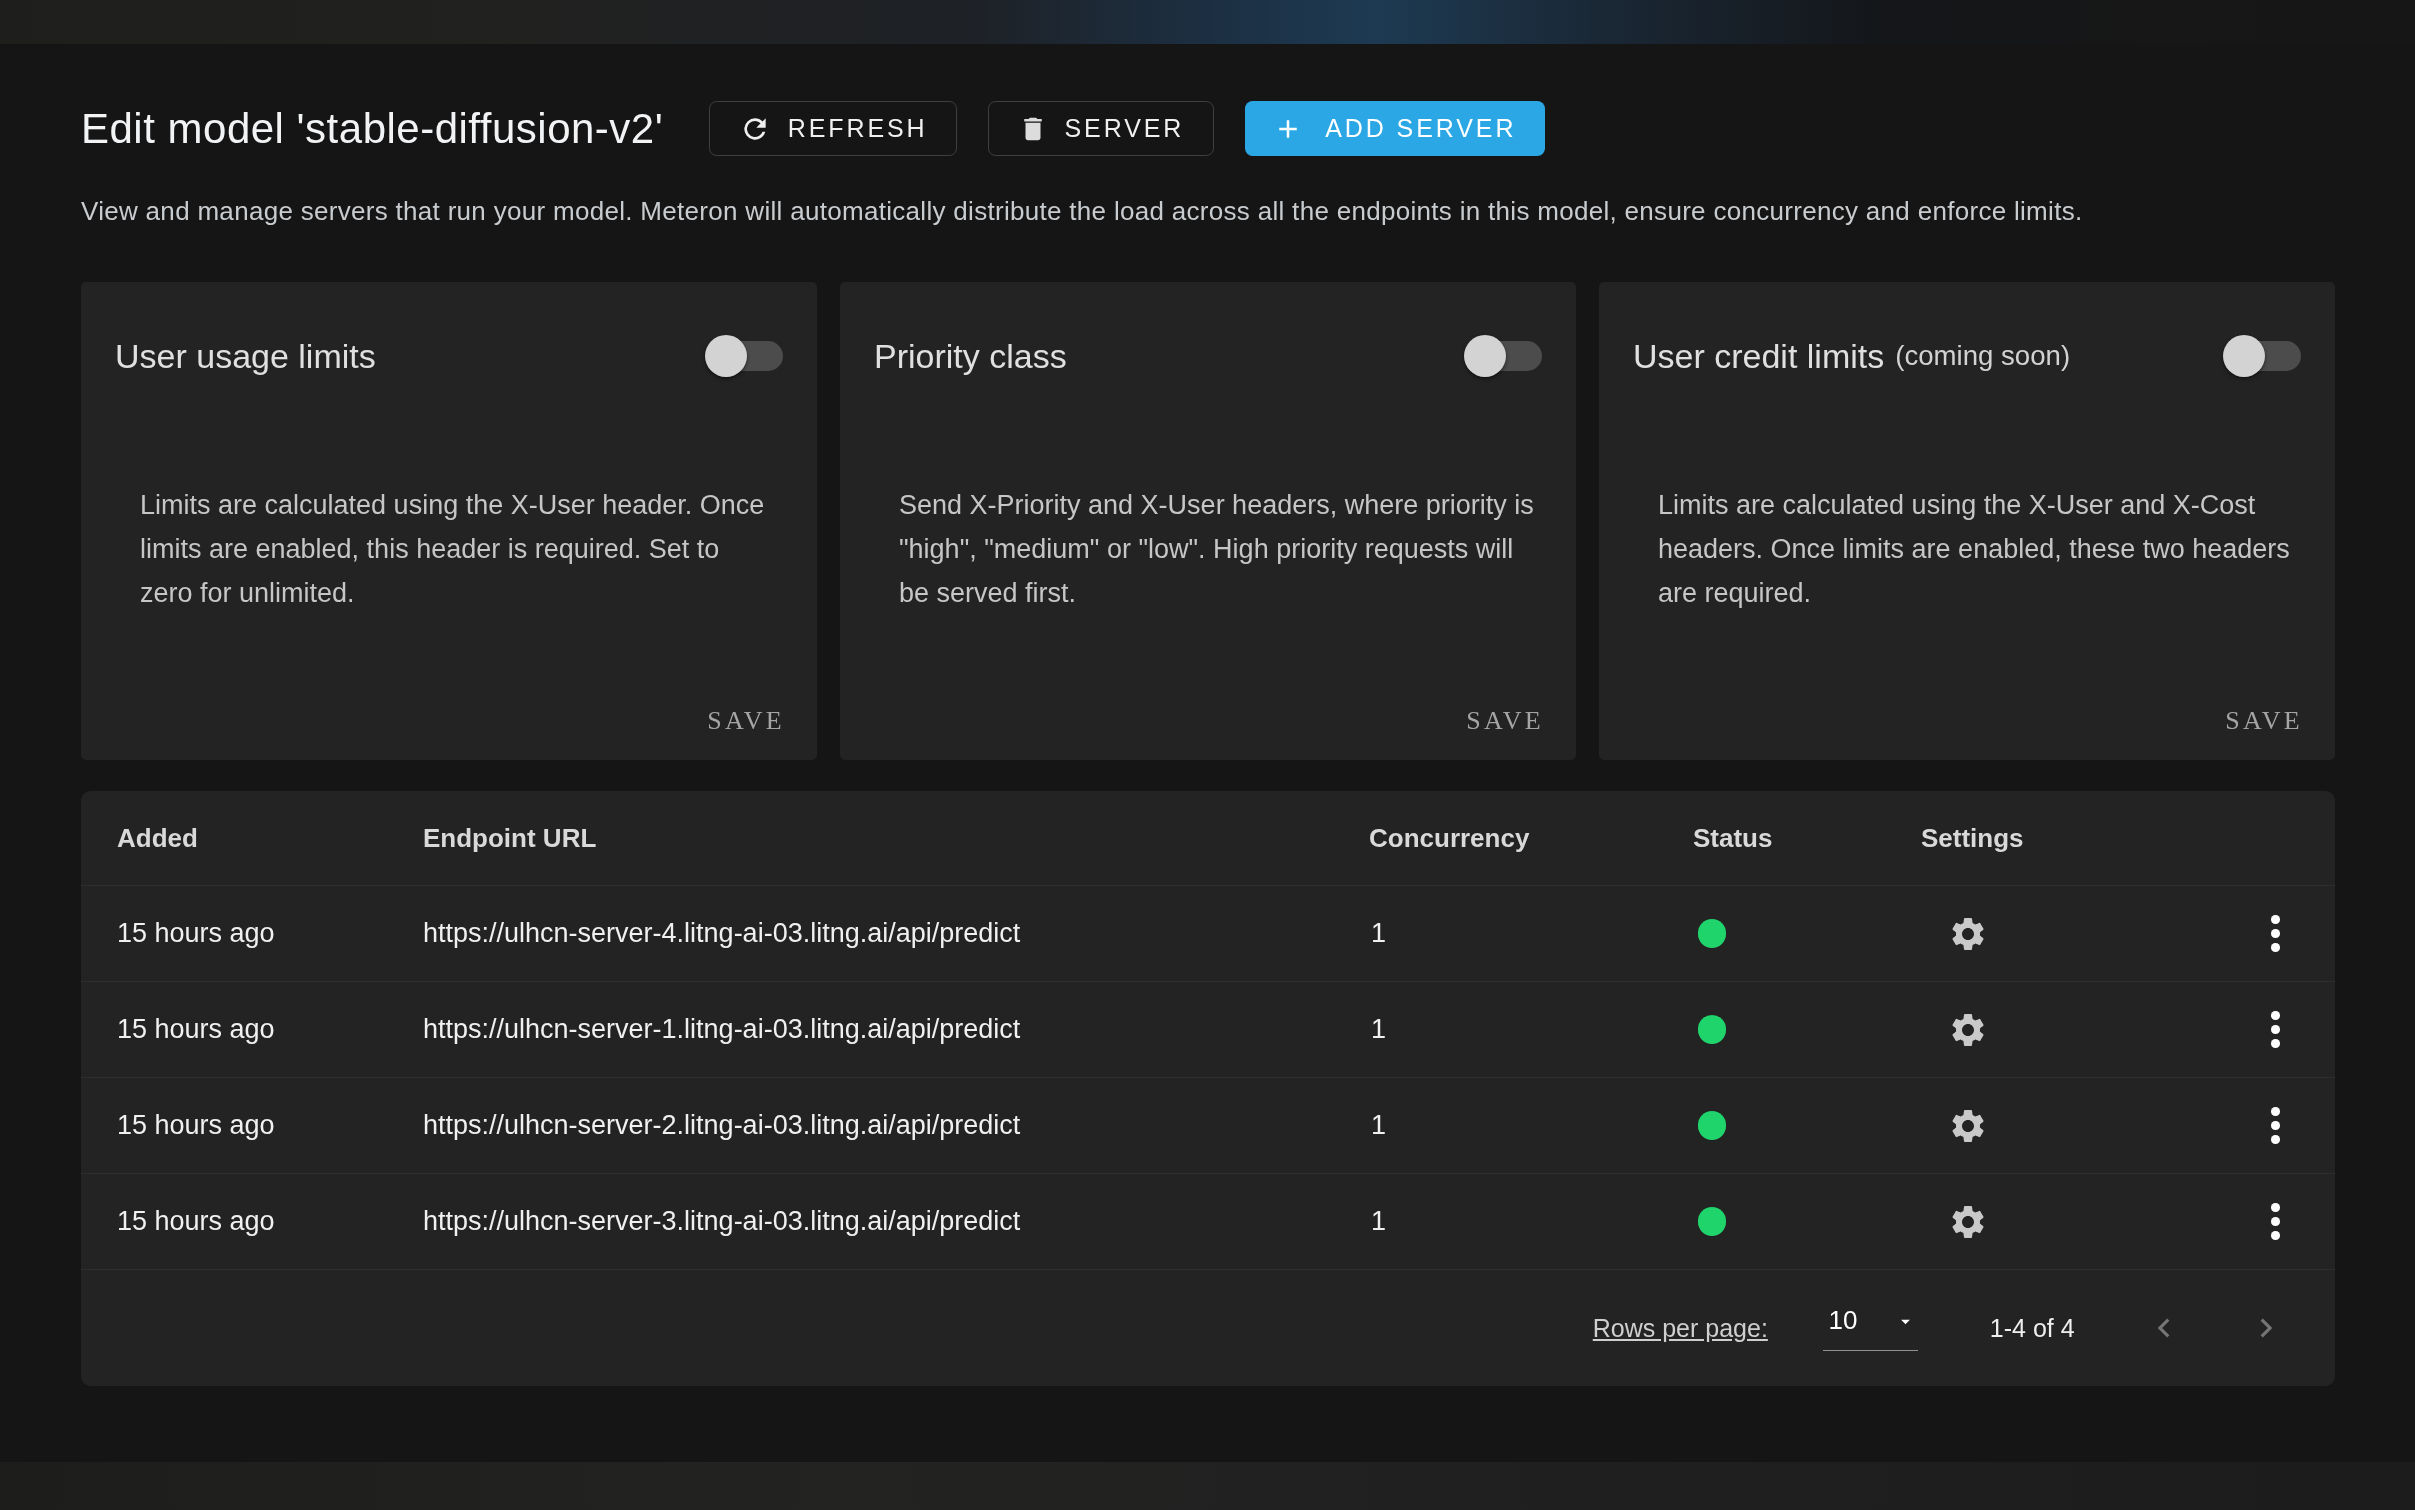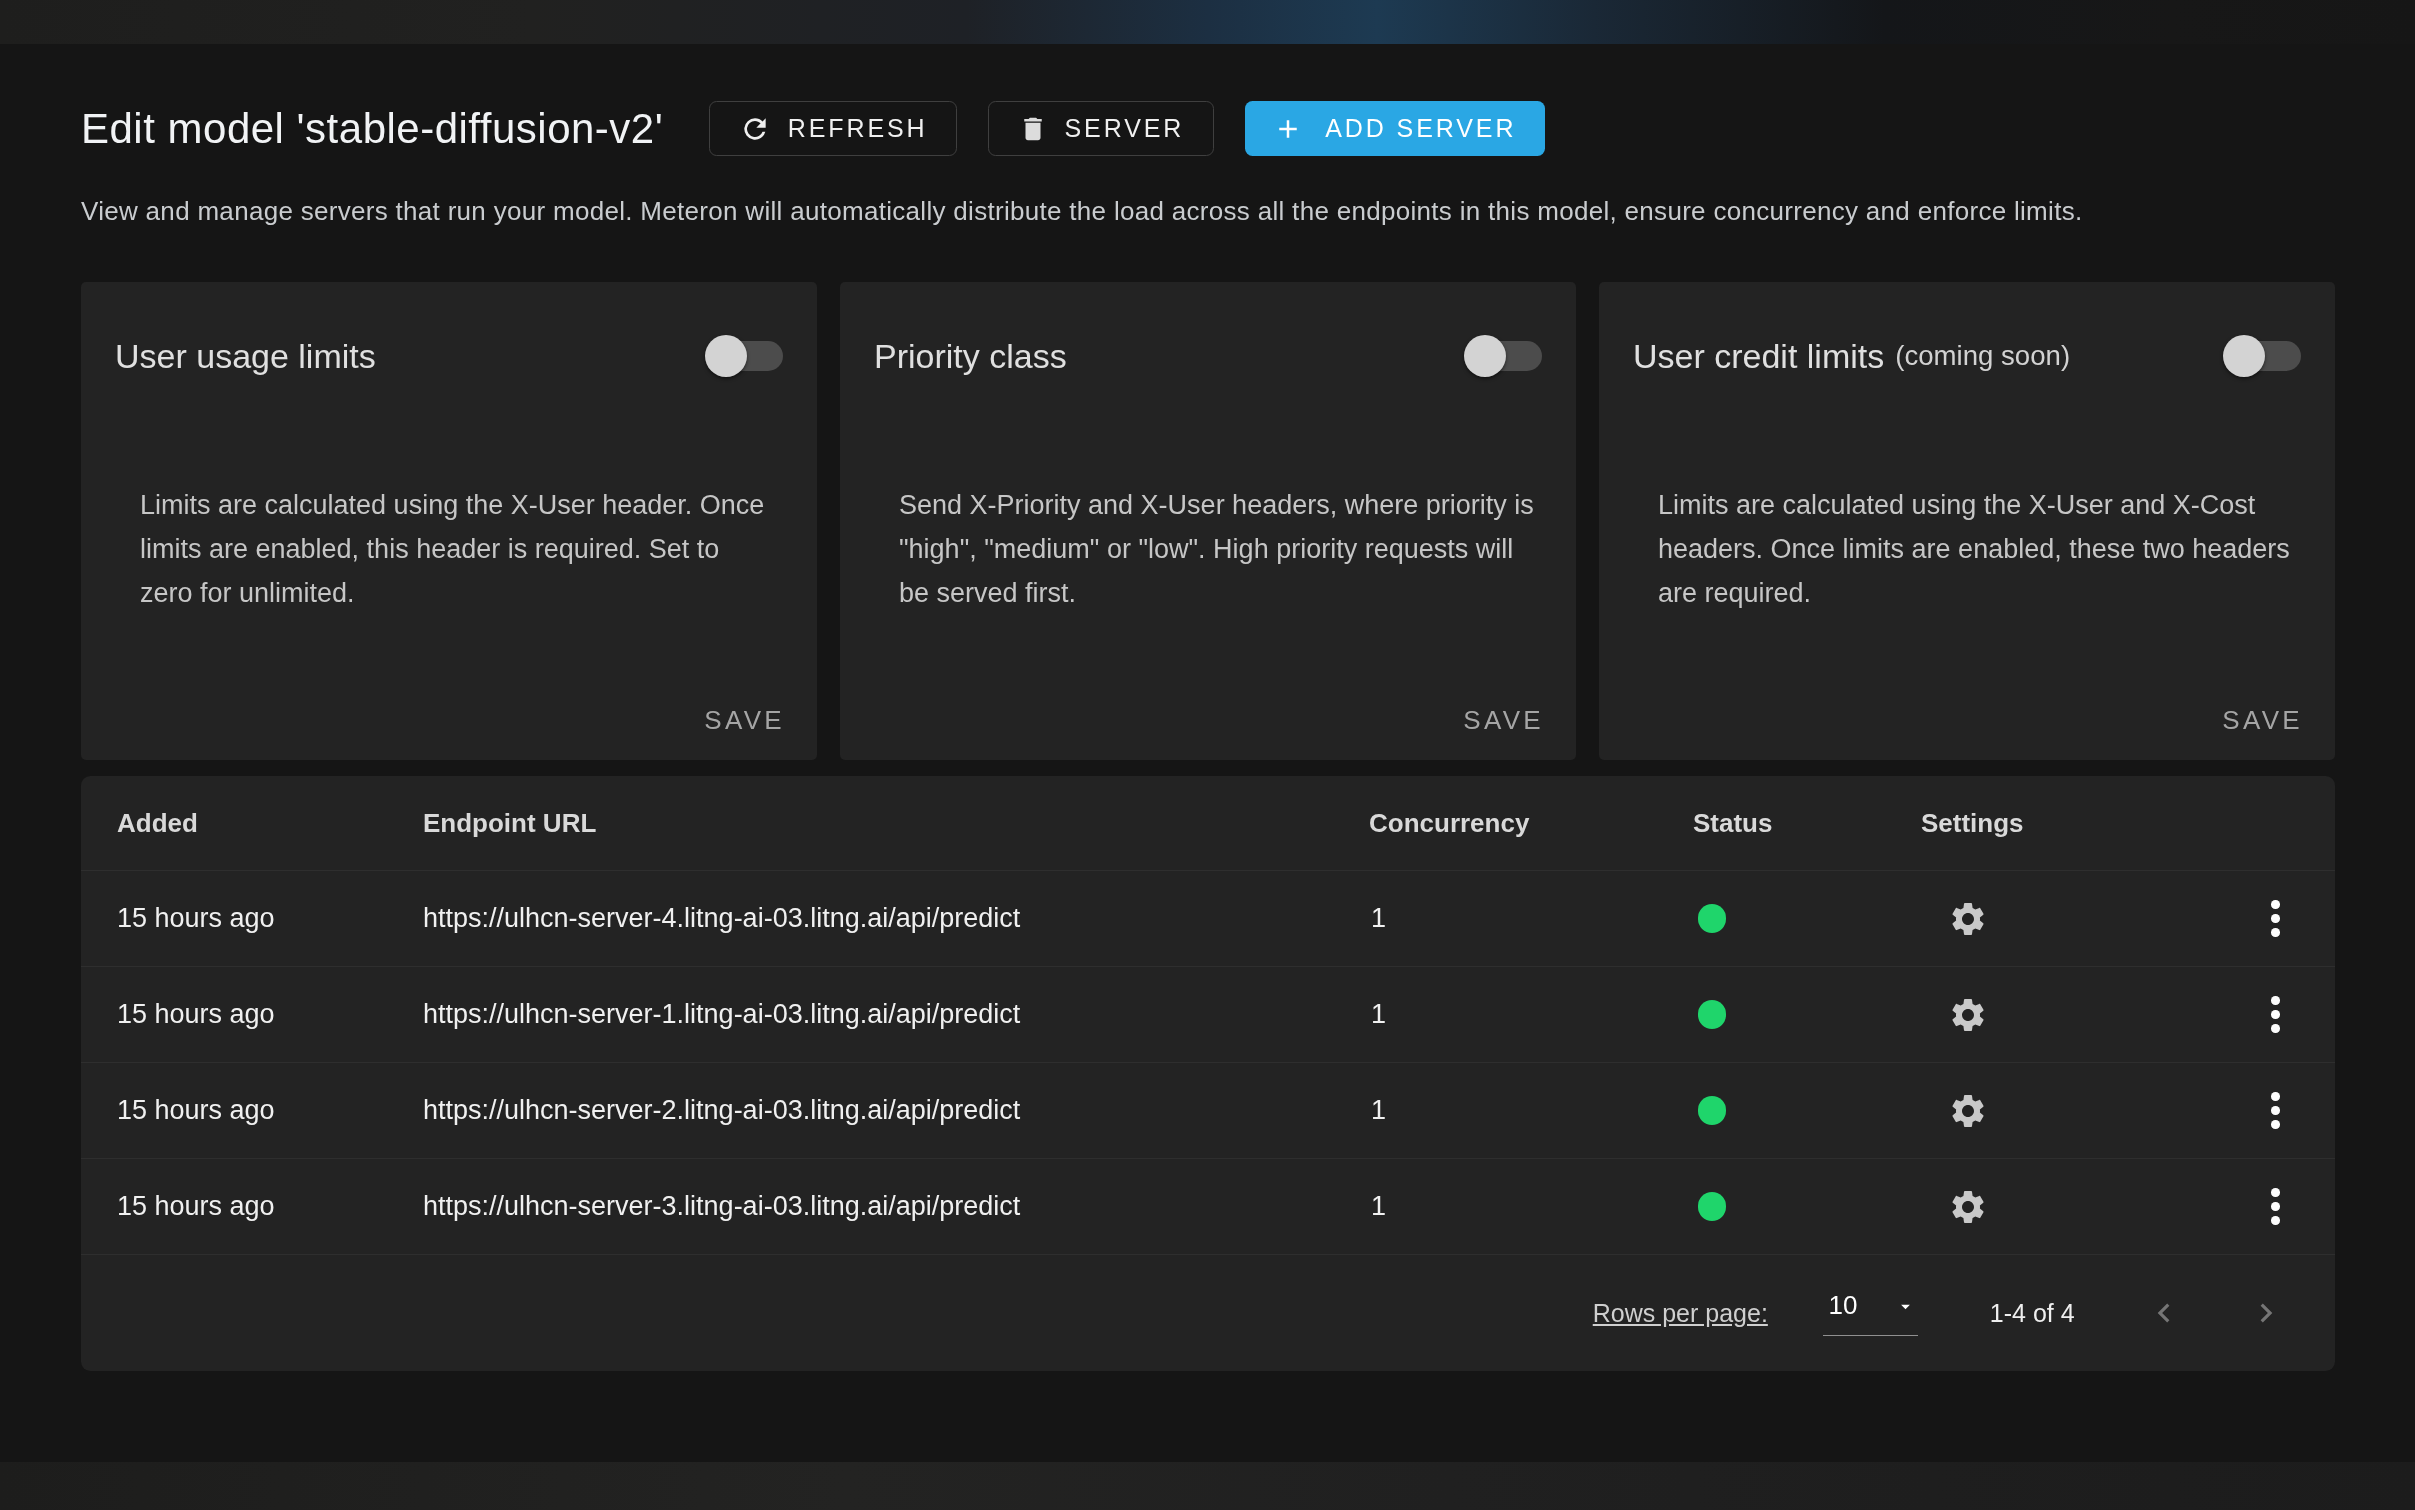--- a/index.html
+++ b/index.html
@@ -56,26 +56,26 @@
   .card-head{display:flex;align-items:center;padding:53px 34px 0 34px;}
   .card-title{font-size:34px;font-weight:400;color:#e0e0e0;}
   .card-suffix{font-size:27.6px;color:#d2d2d2;margin-left:11px;}
   .card-suffix:empty{display:none;}
   .switch{position:relative;width:78px;height:42px;margin-left:auto;flex:none;cursor:pointer;}
   .switch .track{position:absolute;right:0;top:5.7px;width:59px;height:30px;border-radius:15px;background:#4c4c4c;}
   .switch .knob{position:absolute;left:0;top:0;width:42px;height:42px;border-radius:50%;background:#d3d3d3;box-shadow:0 1.9px 3.8px rgba(0,0,0,.5);}
   .card-body{margin-top:106px;padding:0 40px 0 59px;font-size:27px;line-height:44px;color:#c6c6c6;}
   .card-actions{margin-top:auto;display:flex;justify-content:flex-end;padding:0 17px 15px 0;}
   .save-btn{
-    background:none;border:none;cursor:pointer;font-family:Liberation Sans, sans-serif;
+    background:none;border:none;cursor:pointer;font-family:Liberation Serif, serif;
     font-size:26px;font-weight:500;letter-spacing:3.3px;color:#a5a5a5;padding:9.5px 15px;
   }
 
   
-  .table-card{margin-top:16px;background:var(--card-bg);border-radius:9.5px;overflow:hidden;}
+  .table-card{margin-top:31px;background:var(--card-bg);border-radius:9.5px;overflow:hidden;}
   .tgrid{display:grid;grid-template-columns:306px 946px 324px 228px 259px 1fr;align-items:center;padding:0 36px;}
   .thead{height:95px;border-bottom:1px solid var(--line);font-size:26px;font-weight:700;color:#d9d9d9;}
   .trow{height:96px;border-bottom:1px solid var(--line);font-size:27px;color:#f0f0f0;}
   .cell-concurrency{padding-left:1.9px;}
   .status-dot{display:block;width:28.5px;height:28.5px;border-radius:50%;background:var(--status-green);margin-left:4.8px;}
   .icon-btn{background:none;border:none;cursor:pointer;display:flex;align-items:center;justify-content:center;padding:5.7px;}
   .cell-settings .icon-btn{margin-left:21px;}
   .cell-kebab{justify-self:end;}
   .cell-kebab .icon-btn{margin-right:13.3px;}
   .kebab{display:flex;flex-direction:column;gap:5.7px;}

